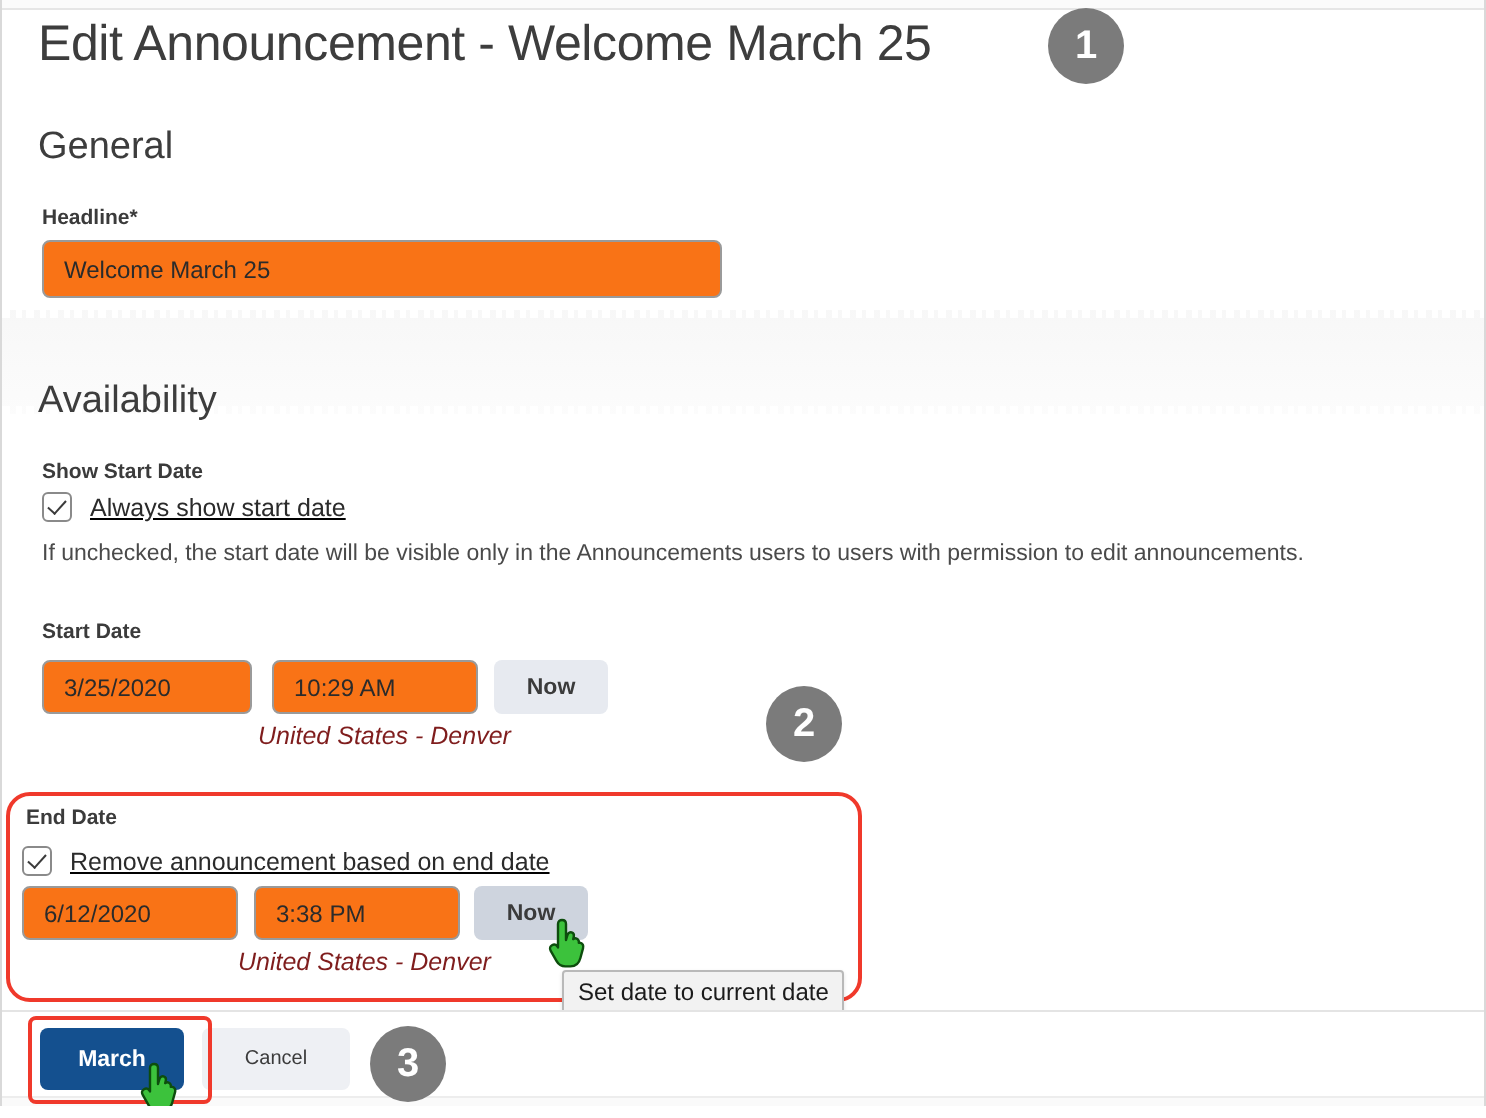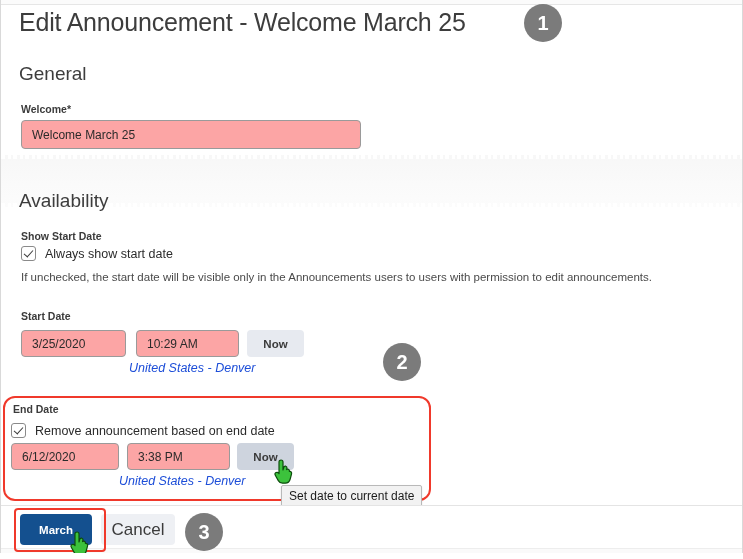--- a/index.html
+++ b/index.html
@@ -85,21 +85,21 @@
   #label-showstart  { top: 230px; }
   #label-startdate  { top: 310px; }
 
   .req-star { font-weight: bold; }
 
   
   .text-input {
     position: absolute;
     border: 1px solid #9a9a9a;
     border-radius: 4px;
-    background: #fca5a5;
+    background: #f97316;
     font-family: "Liberation Sans", sans-serif;
     font-size: 12px;
     color: #2b2b2b;
     padding: 12px 10px;
     outline: none;
   }
   #input-headline {
     left: 20px; top: 120px;
     width: 340px; height: 29px;
   }
@@ -134,27 +134,27 @@
     cursor: pointer;
   }
   #btn-now-start { left: 246px; top: 330px; width: 57px; }
   #btn-now-end   { left: 236px; top: 443px; width: 57px; background: #ced4de; }
 
   
   .timezone {
     position: absolute;
     font-size: 12.5px;
     font-style: italic;
-    color: #1d4ed8;
+    color: #7f1d1d;
   }
   #tz-start { left: 128px; top: 361px; }
   #tz-end   { left: 118px; top: 474px; }
 
   
-  .cb-row { position: absolute; display: flex; align-items: flex-end; }
+  .cb-row { position: absolute; display: flex; align-items: flex-end; text-decoration: underline; }
   #cb-row-start { left: 20px; top: 246px; }
   #cb-row-end   { left: 10px; top: 423px; }
 
   .cbox {
     width: 15px; height: 15px;
     border: 1px solid #8a8a8a;
     border-radius: 3px;
     background: #ffffff;
     position: relative;
     flex: 0 0 auto;
@@ -263,21 +263,21 @@
   }
   .btn-secondary {
     position: absolute;
     left: 100px; top: 514px;
     width: 74px; height: 31px;
     background: #eef0f4;
     color: #3b3b3b;
     border: none;
     border-radius: 4px;
     font-family: "Liberation Sans", sans-serif;
-    font-size: 17px;
+    font-size: 10px;
     cursor: pointer;
   }
 
   
   .tooltip {
     position: absolute;
     left: 280px; top: 485px;
     background: #f2f2f2;
     border: 1px solid #b9b9b9;
     border-radius: 2px;
@@ -299,21 +299,21 @@
 <div id="screen">
 
   <div class="top-rule"></div>
 
   <div class="page-title">Edit Announcement - Welcome March 25</div>
   <div class="badge" id="badge-1">1</div>
 
   <div class="section-heading" id="heading-general">General</div>
 
   <div class="field-label" id="label-headline">
-    <span>Welcome</span><span class="req-star">*</span>
+    <span>Headline</span><span class="req-star">*</span>
   </div>
 
   <input class="text-input" id="input-headline" type="text" value="Welcome March 25" style="">
 
   <div class="torn-gap">
     <div class="torn-mask t"></div>
     <div class="torn-edge top"></div>
     <div class="torn-edge bottom"></div>
     <div class="torn-mask b"></div>
   </div>

